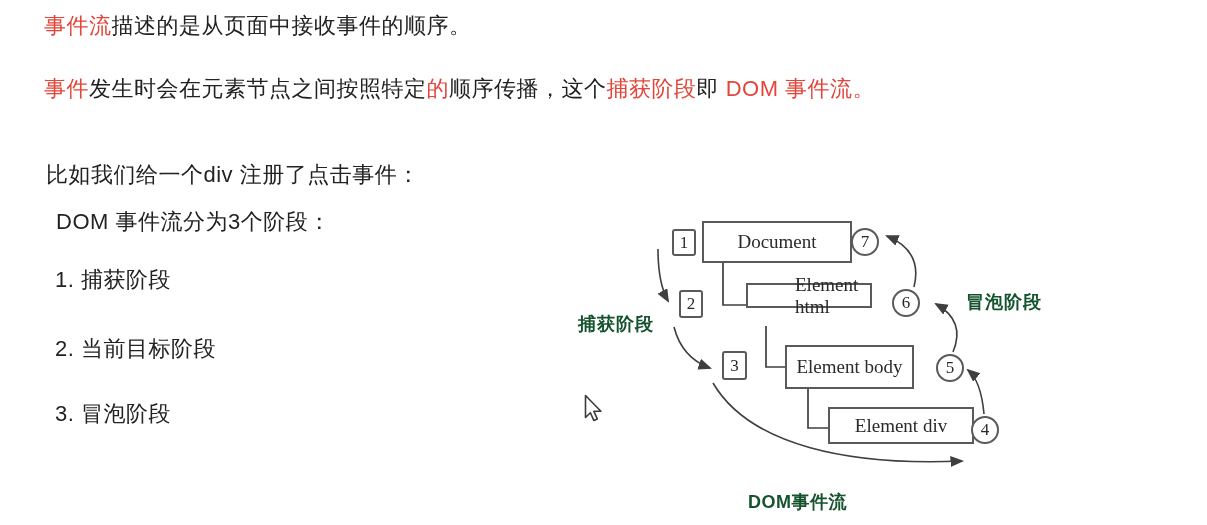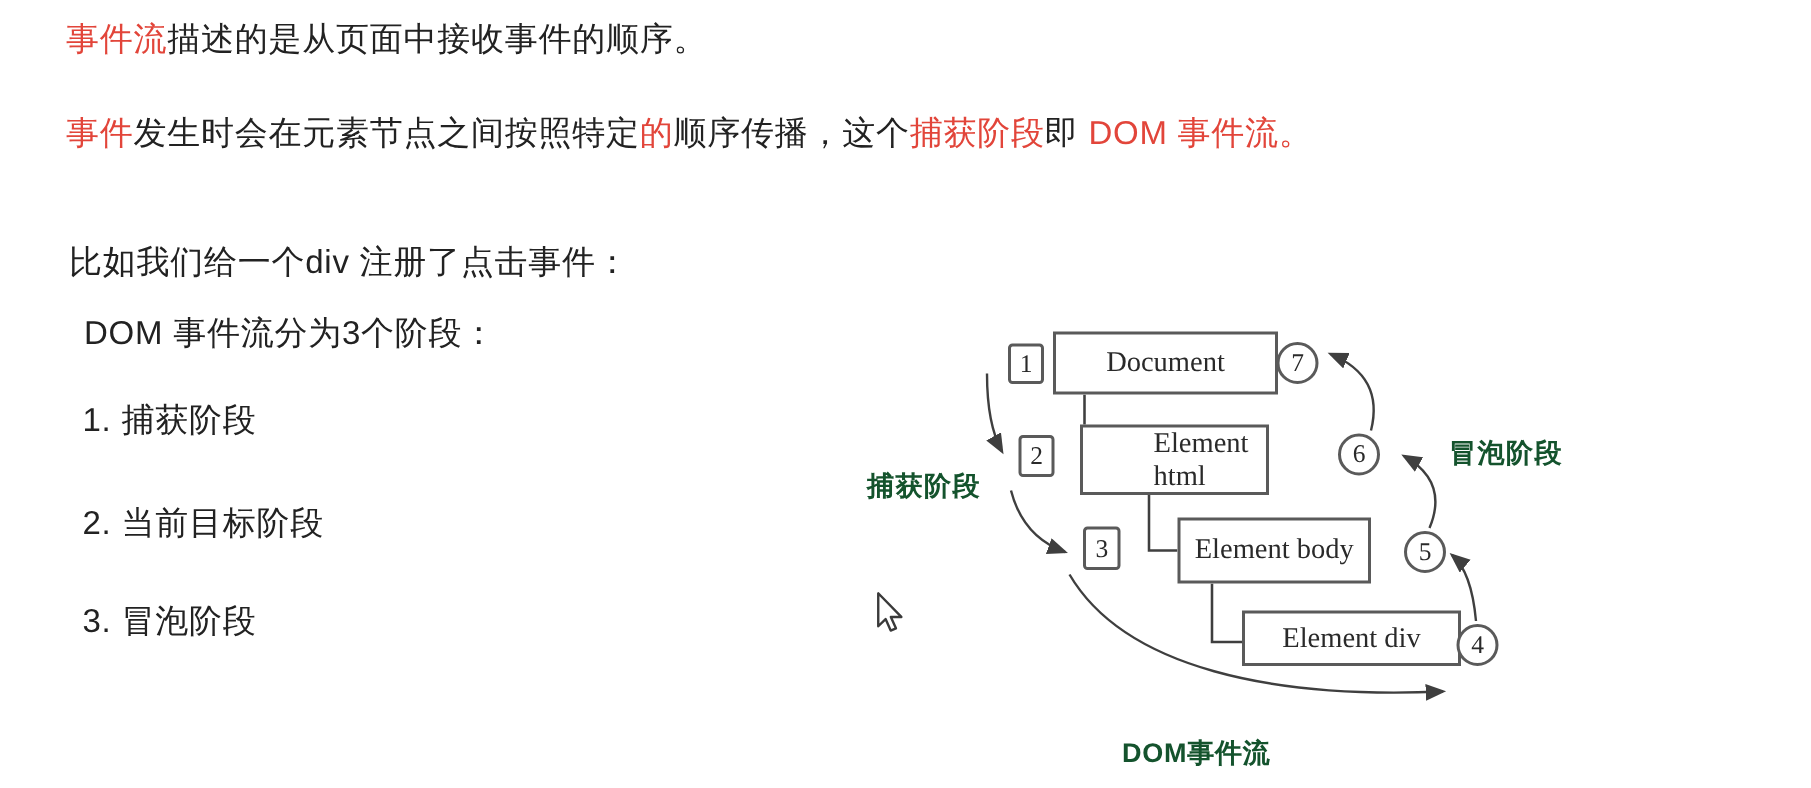--- a/index.html
+++ b/index.html
@@ -38,21 +38,21 @@
     align-items: center;
     justify-content: center;
     font-family: "Liberation Serif", serif;
     color: #2a2a2a;
   }
   .rect  { font-size: 19px; }
   .sq    { font-size: 17px; border-radius: 3px; }
   .circ  { font-size: 17px; border-radius: 50%; }
 
   .doc-box  { left: 702px; top: 221px; width: 150px; height: 42px; }
-  .html-box { left: 720px; top: 283px; width: 126px; height: 47px; padding-left: 47px; }
+  .html-box { left: 746px; top: 283px; width: 126px; height: 25px; padding-left: 47px; }
   .body-box { left: 785px; top: 345px; width: 129px; height: 44px; font-family: Liberation Serif, serif; }
   .div-box  { left: 828px; top: 407px; width: 146px; height: 37px; }
 
   .sq1 { left: 672px; top: 229px; width: 24px; height: 27px; }
   .sq2 { left: 679px; top: 290px; width: 24px; height: 28px; }
   .sq3 { left: 722px; top: 351px; width: 25px; height: 29px; }
 
   .c7 { left: 851px; top: 228px; width: 28px; height: 28px; }
   .c6 { left: 892px; top: 289px; width: 28px; height: 28px; }
   .c5 { left: 936px; top: 354px; width: 28px; height: 28px; }

